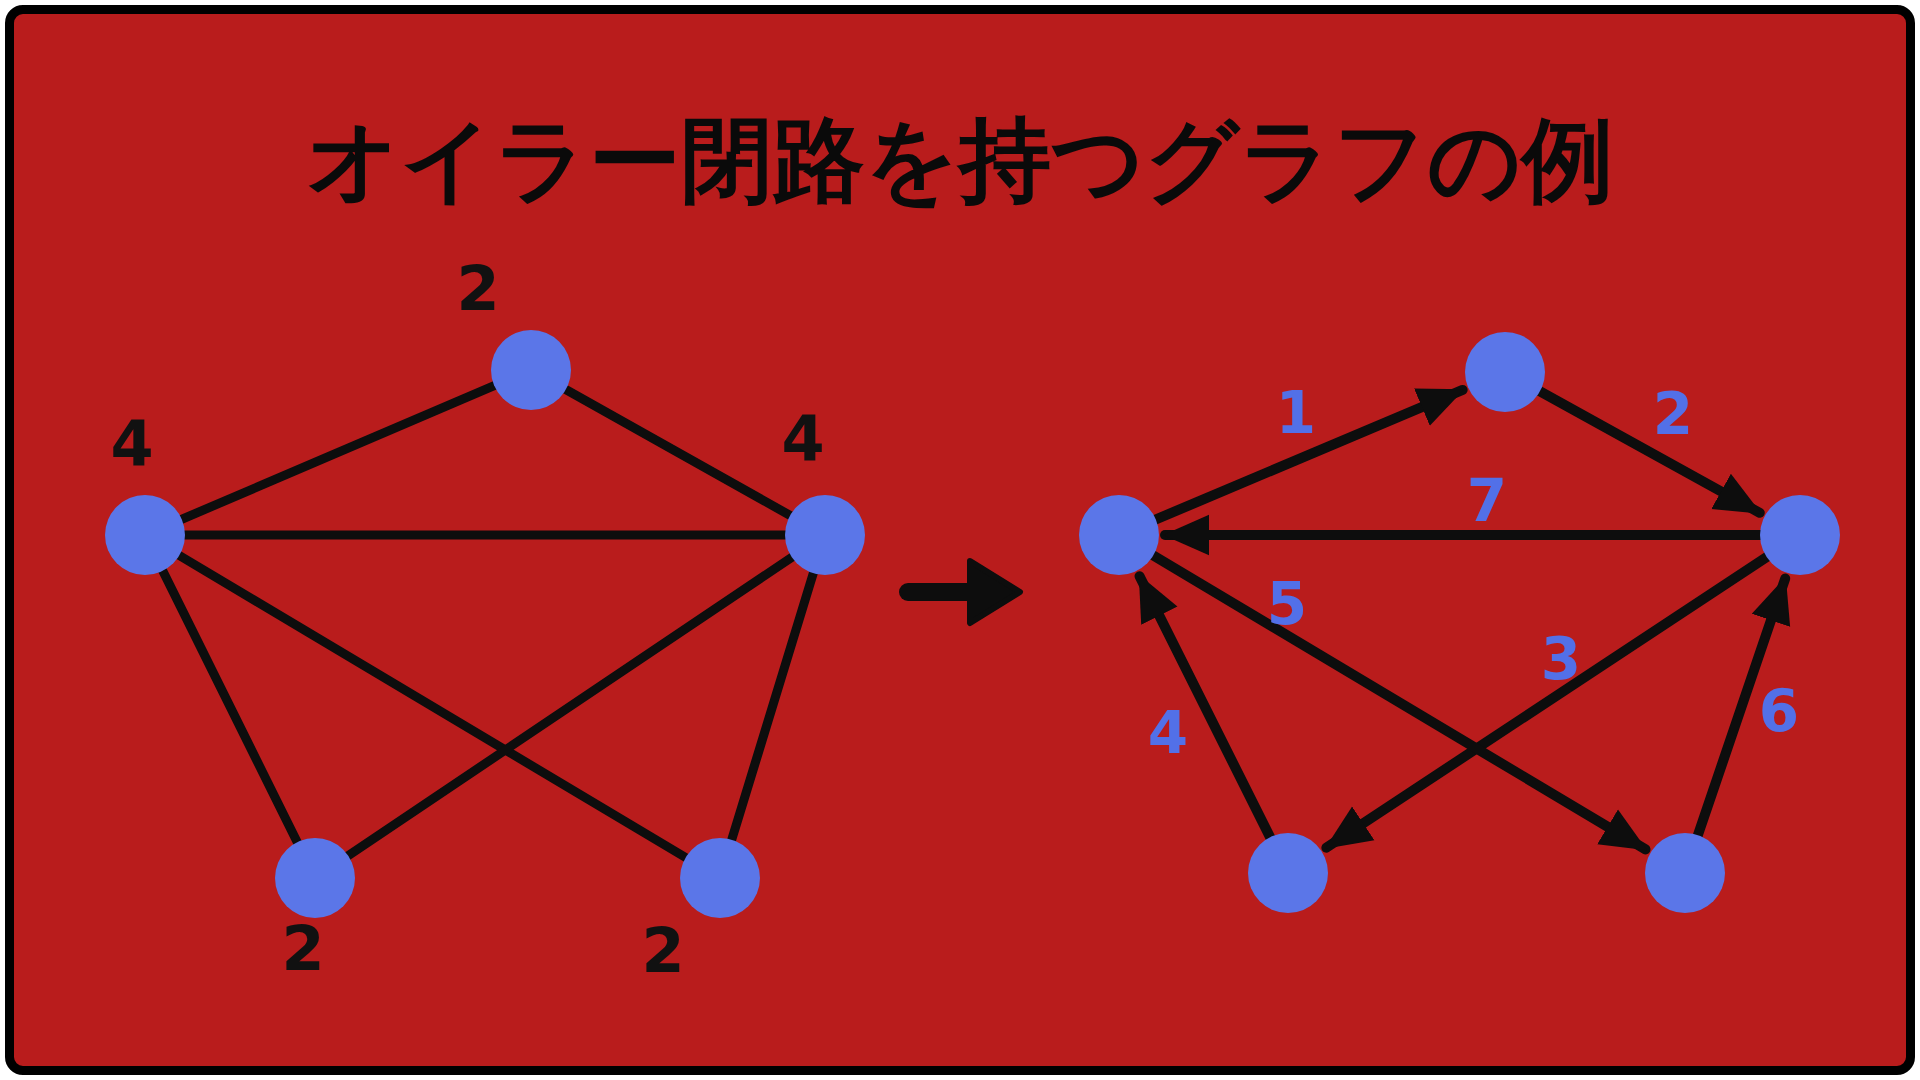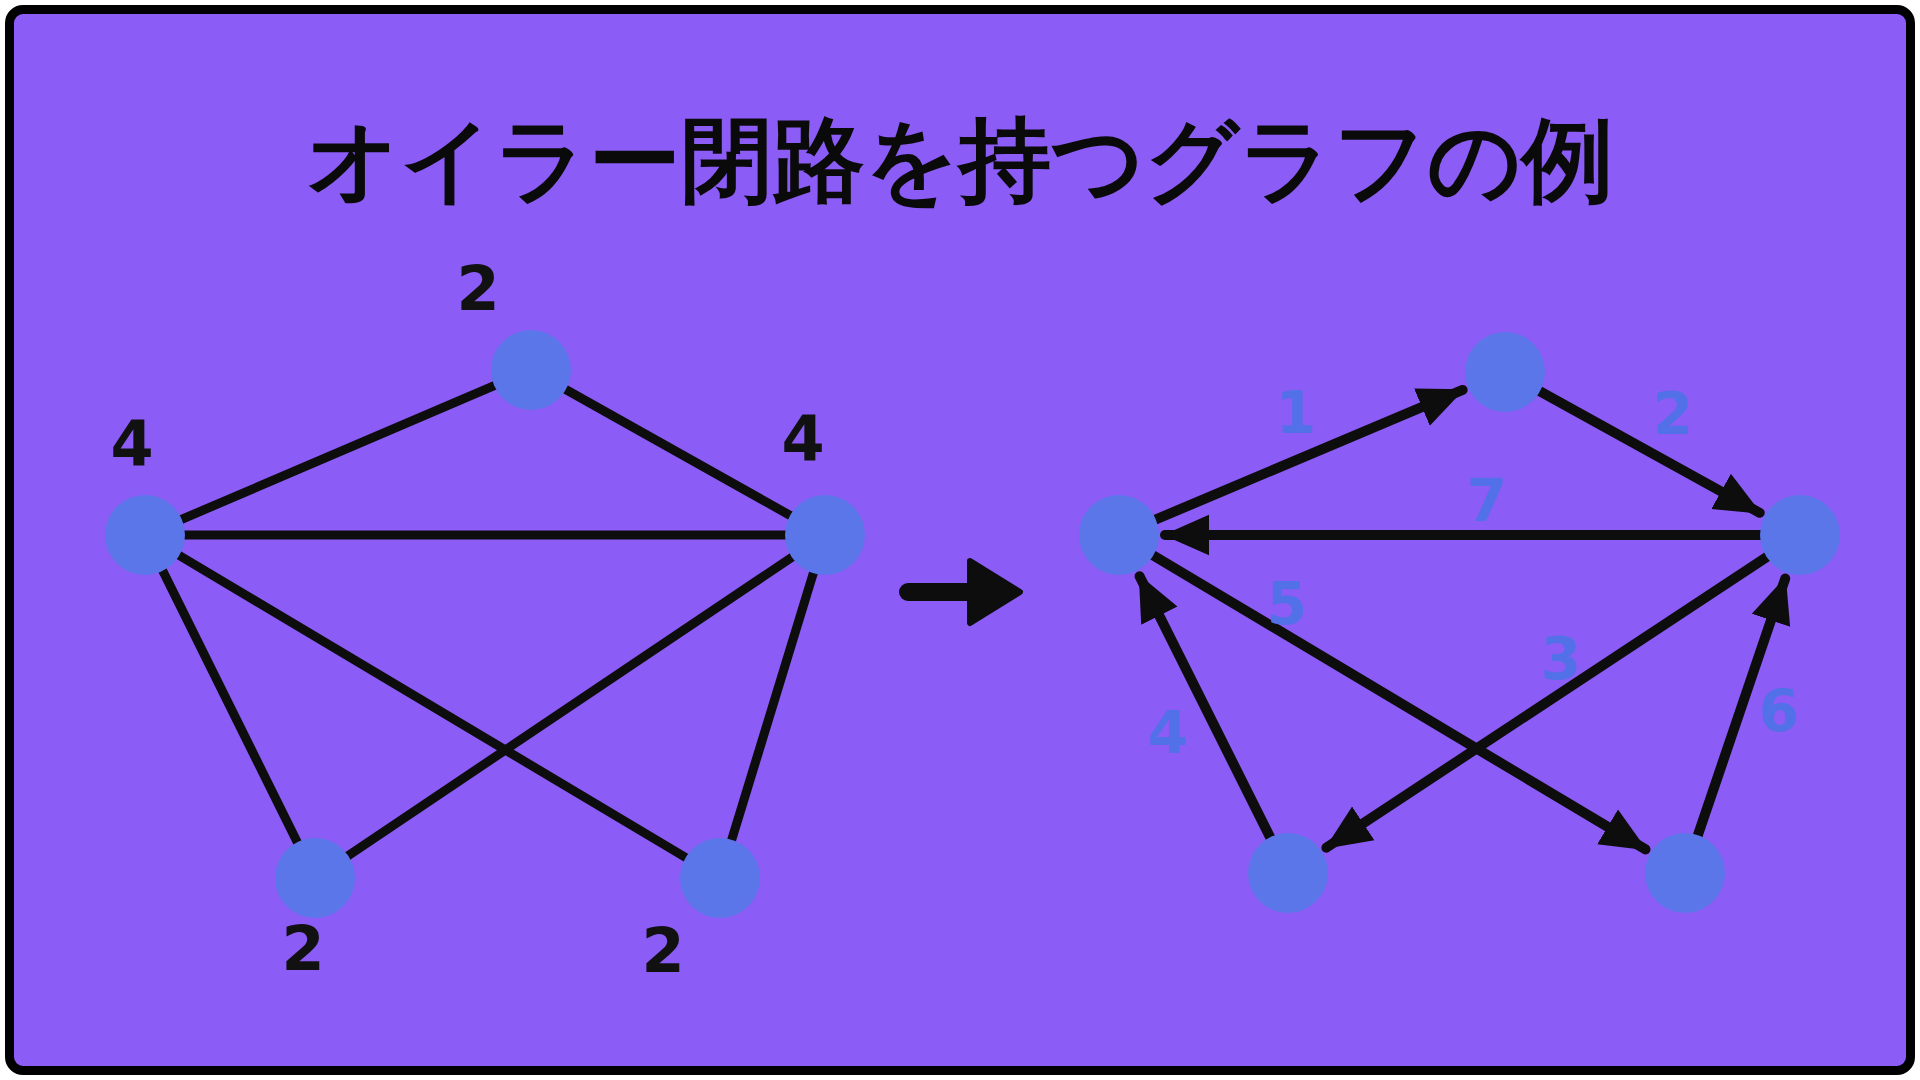--- a/index.html
+++ b/index.html
@@ -8,21 +8,21 @@
     width: 1920px;
     height: 1080px;
     background: #ffffff;
     font-family: "DejaVu Sans", "Liberation Sans", sans-serif;
     overflow: hidden;
   }
   .canvas {
     position: absolute;
     left: 5px; top: 5px;
     width: 1892px; height: 1052px;
-    background: #8b5cf6;
+    background: #b91c1c;
     border: 9px solid #000000;
     border-radius: 18px;
   }
   .title {
     position: absolute;
     left: 0; top: 96px;
     width: 100%;
     margin: 0;
     text-align: center;
     font-size: 92px;

